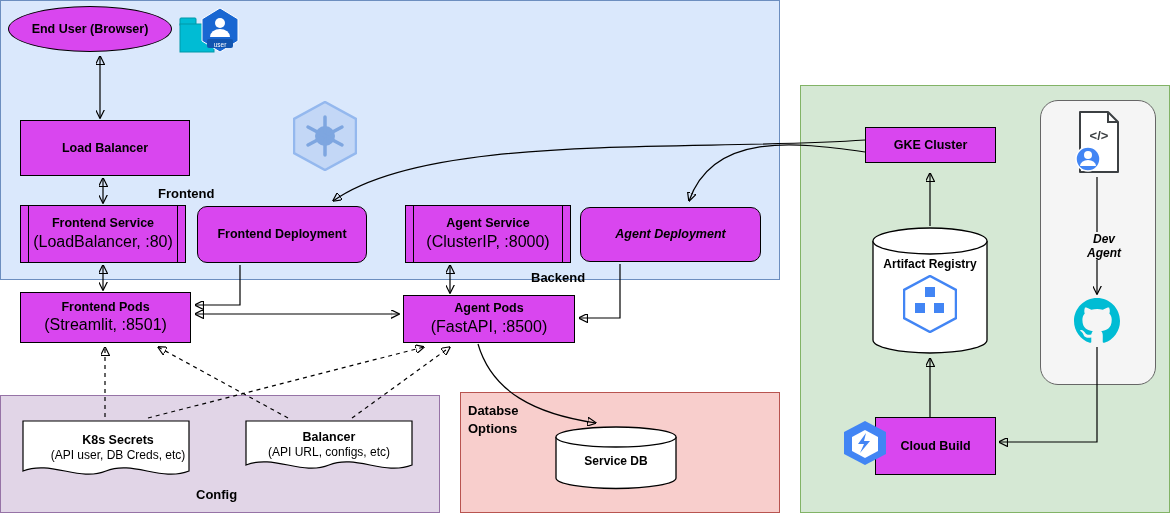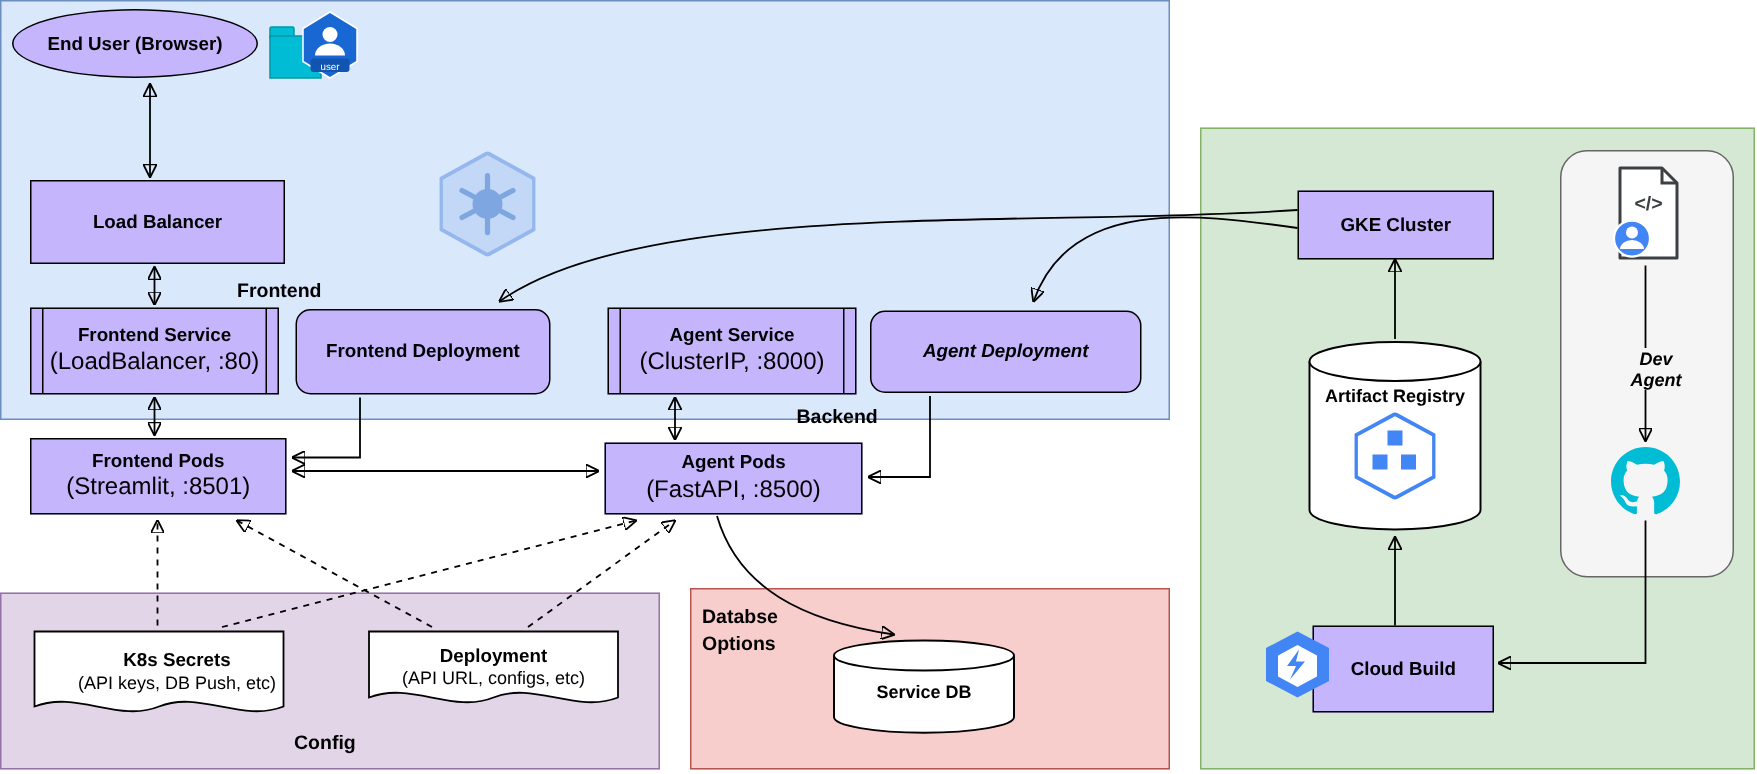--- a/index.html
+++ b/index.html
@@ -6,21 +6,21 @@
   html,body { background:#fff; }
   body { font-family:"Liberation Sans", sans-serif; color:#000; }
   .canvas { position:relative; width:1171px; height:516px; background:#fff; overflow:hidden; }
 
   .region { position:absolute; z-index:0; }
   .region.blue   { background:#dae8fc; border:1px solid #6c8ebf; }
   .region.green  { background:#d5e8d4; border:1px solid #82b366; }
   .region.purple { background:#e1d5e7; border:1px solid #9673a6; }
   .region.red    { background:#f8cecc; border:1px solid #b85450; }
 
-  .node { position:absolute; z-index:2; background:#c4b5fd; border:1px solid #000;
+  .node { position:absolute; z-index:2; background:#d946ef; border:1px solid #000;
           display:flex; flex-direction:column; align-items:center; justify-content:center;
           text-align:center; font-size:12px; line-height:1.3; padding:2px; }
   .node .t { font-weight:700; font-size:12.5px; }
   .node .s { font-weight:400; font-size:16px; }
   .rounded { border-radius:10px; }
   .ellipse { border-radius:50%; }
   .process { padding:0 12px; }
   .process::before, .process::after { content:""; position:absolute; top:0; bottom:0; width:0; border-left:1px solid #000; }
   .process::before { left:7px; }
   .process::after  { right:7px; }
@@ -119,50 +119,50 @@
     <span class="t">Agent Pods</span>
     <span class="s">(FastAPI, :8500)</span>
   </div>
 
   <div class="wavy" style="left:22px;top:420px;width:168px;height:68px;">
     <svg width="168" height="68">
       <path d="M1,1 H167 V51 C139,62 111,40 84,51 C57,62 29,40 1,51 Z" fill="#ffffff" stroke="#000000" stroke-width="1.2"></path>
     </svg>
     <div class="txt" style="top:12px;padding-left:24px;">
       <div class="t">K8s Secrets</div>
-      <div class="s">(API keys, DB Push, etc)</div>
+      <div class="s">(API user, DB Creds, etc)</div>
     </div>
   </div>
 
   <div class="wavy" style="left:245px;top:420px;width:168px;height:62px;">
     <svg width="168" height="62">
       <path d="M1,1 H167 V45 C139,56 111,34 84,45 C57,56 29,34 1,45 Z" fill="#ffffff" stroke="#000000" stroke-width="1.2"></path>
     </svg>
     <div class="txt" style="top:9px;">
-      <div class="t">Deployment</div>
+      <div class="t">Balancer</div>
       <div class="s">(API URL, configs, etc)</div>
     </div>
   </div>
 
   <div class="lbl" style="left:196px;top:487px;">Config</div>
 
   <div class="lbl" style="left:468px;top:402px;line-height:1.35;">
     <span style="display:block;">Databse</span>
     <span style="display:block;">Options</span>
   </div>
 
   <div class="cyl" style="left:555px;top:426px;width:122px;height:64px;">
     <svg width="122" height="64">
       <path d="M1,11 V52 A60,10.5 0 0 0 121,52 V11" fill="#ffffff" stroke="#000000" stroke-width="1.3"></path>
       <ellipse cx="61" cy="11" rx="60" ry="10" fill="#ffffff" stroke="#000000" stroke-width="1.3"></ellipse>
     </svg>
     <div class="t" style="top:28px;">Service DB</div>
   </div>
 
-  <div class="node" style="left:865px;top:127px;width:131px;height:46px;">
+  <div class="node" style="left:865px;top:127px;width:131px;height:36px;">
     <span class="t">GKE Cluster</span>
   </div>
 
   <div class="cyl" style="left:872px;top:227px;width:116px;height:127px;">
     <svg width="116" height="127">
       <path d="M1,14 V113 A57,13 0 0 0 115,113 V14" fill="#ffffff" stroke="#000000" stroke-width="1.3"></path>
       <ellipse cx="58" cy="14" rx="57" ry="13" fill="#ffffff" stroke="#000000" stroke-width="1.3"></ellipse>
     </svg>
     <div class="t" style="top:30px;">Artifact Registry</div>
     <svg width="54" height="58" style="position:absolute;left:31px;top:48px;">

